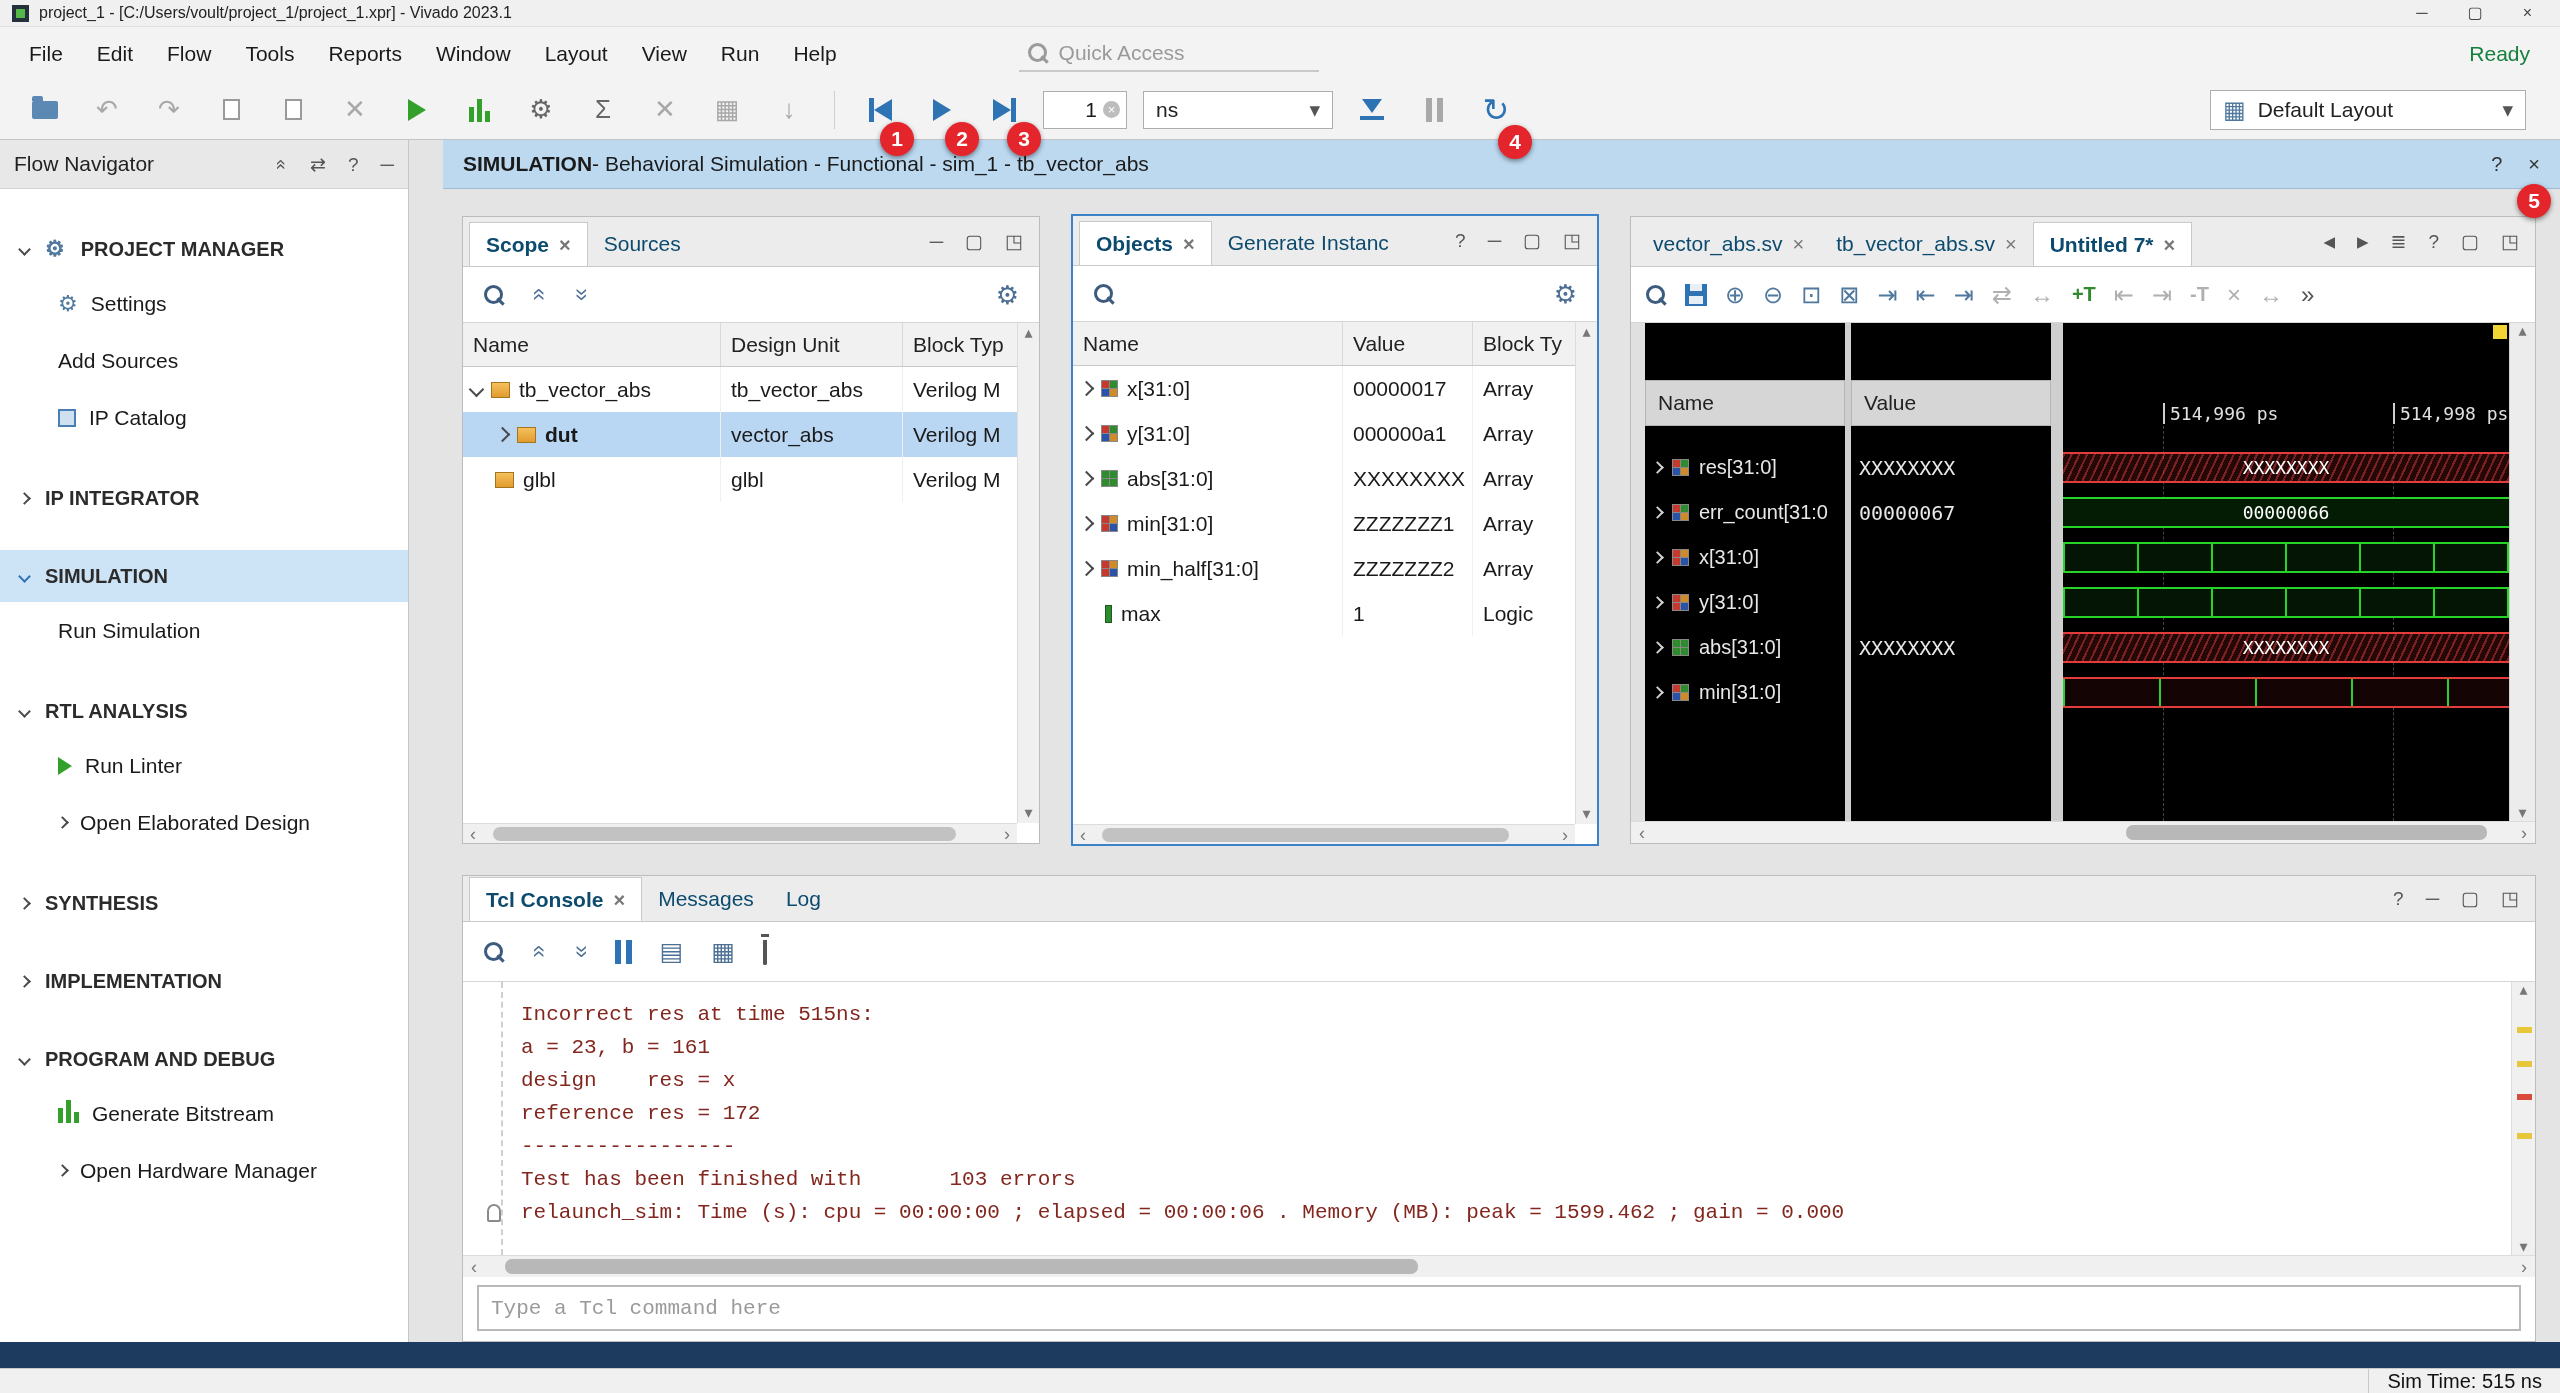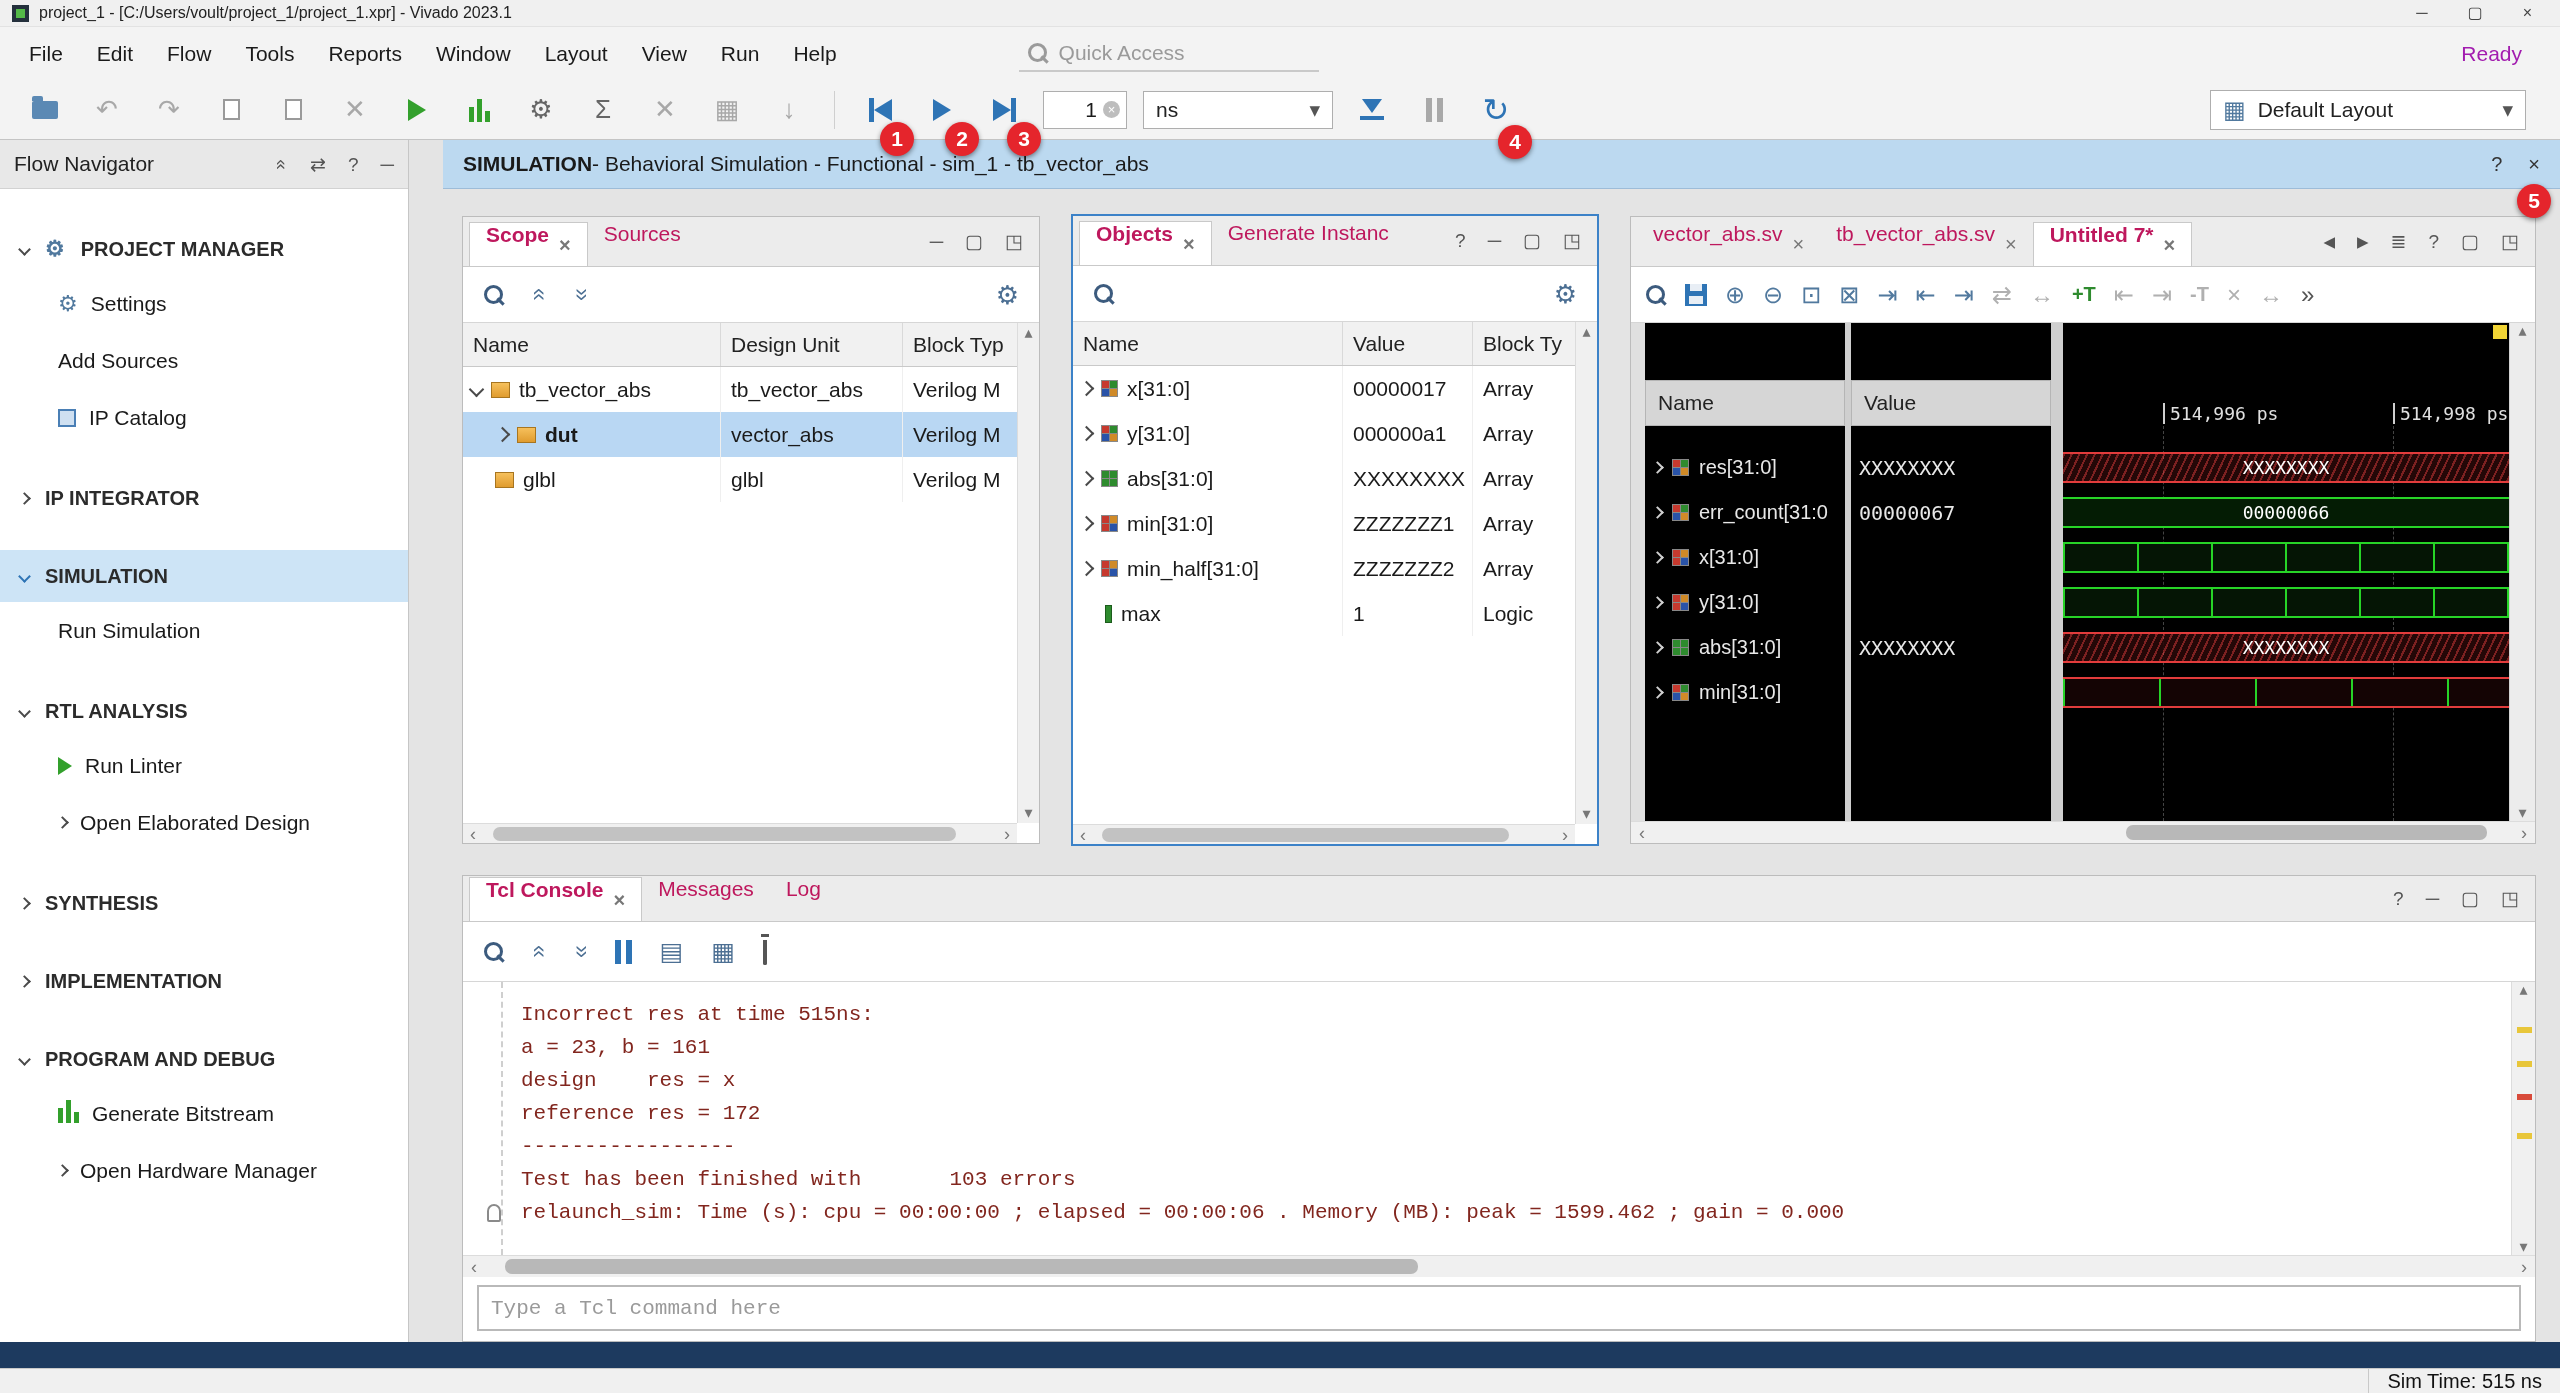--- a/index.html
+++ b/index.html
@@ -97,21 +97,21 @@
   .win-controls{margin-left:auto;display:flex;gap:40px;padding-right:16px;color:#444;font-size:16px}
 
   
   .menubar{position:absolute;left:0;top:27px;width:2560px;height:53px;background:#f3f3f3;
            display:flex;align-items:center;padding-left:12px}
   .menu-item{padding:0 17px;height:100%;display:flex;align-items:center}
   .quickaccess{margin-left:165px;width:300px;height:36px;border-bottom:2px solid #c9c9c9;
                display:flex;align-items:center;gap:10px;color:#9a9a9a;padding:0 8px}
   .quickaccess .ic-search::before{border-color:#9a9a9a}
   .quickaccess .ic-search::after{background:#9a9a9a}
-  .ready{margin-left:auto;margin-right:38px;color:#a21caf}
+  .ready{margin-left:auto;margin-right:30px;color:#15803d}
 
   
   .toolbar{position:absolute;left:0;top:80px;width:2560px;height:60px;background:#f3f3f3;
            border-bottom:1px solid #c4c4c4;display:flex;align-items:center;padding-left:22px;gap:16px}
   .tbtn{width:46px;height:46px;display:flex;align-items:center;justify-content:center;border-radius:3px;flex:none;font-size:26px;color:#666}
   .tbtn.gray{color:#a8a8a8}
   .tsep{width:1px;height:38px;background:#cfcfcf;flex:none;margin:0 6px}
   .time-field{width:84px;height:38px;background:#fff;border:1px solid #aeaeae;display:flex;align-items:center;
               justify-content:flex-end;gap:6px;padding:0 6px;flex:none}
   .unit-select{width:190px;height:38px;background:#fff;border:1px solid #aeaeae;display:flex;align-items:center;
@@ -141,21 +141,21 @@
 
   
   .sim-header{position:absolute;left:443px;top:140px;width:2117px;height:49px;background:#bcd9f0;
               border-bottom:1px solid #9dbcd8;display:flex;align-items:center;padding:0 20px}
   .sim-header b{font-weight:bold}
   .sh-icons{margin-left:auto;display:flex;gap:26px;color:#333;font-size:20px}
 
   
   .panel{position:absolute;background:#fff;border:1px solid #bcbcbc;display:flex;flex-direction:column;overflow:hidden}
   .ptabs{height:50px;background:#ececec;display:flex;align-items:flex-end;border-bottom:1px solid #c9c9c9;padding-left:6px;flex:none}
-  .ptab{height:44px;display:flex;gap:10px;padding:0 16px;color:#be185d;white-space:nowrap}
+  .ptab{height:44px;display:flex;align-items:center;gap:10px;padding:0 16px;color:#0c4a6e;white-space:nowrap}
   .ptab.active{background:#fff;font-weight:bold;border:1px solid #c9c9c9;border-bottom:none}
   .ptab .g-close{color:#777;font-size:20px}
   .pctl{margin-left:auto;display:flex;gap:22px;align-items:center;padding:0 16px;color:#555;font-size:19px;height:100%}
   .ptoolbar{height:56px;display:flex;align-items:center;gap:28px;padding:0 20px;border-bottom:1px solid #d6d6d6;flex:none}
   .ptoolbar .g-gear{font-size:26px;color:#4c6f93}
   .ptoolbar .push{margin-left:auto}
   .pcontent{position:relative;flex:1;overflow:hidden}
 
   .thead{display:flex;height:44px;background:#f1f1f1;border-bottom:1px solid #c9c9c9;color:#222}
   .th{display:flex;align-items:center;padding-left:10px;border-right:1px solid #d9d9d9;overflow:hidden;white-space:nowrap}

